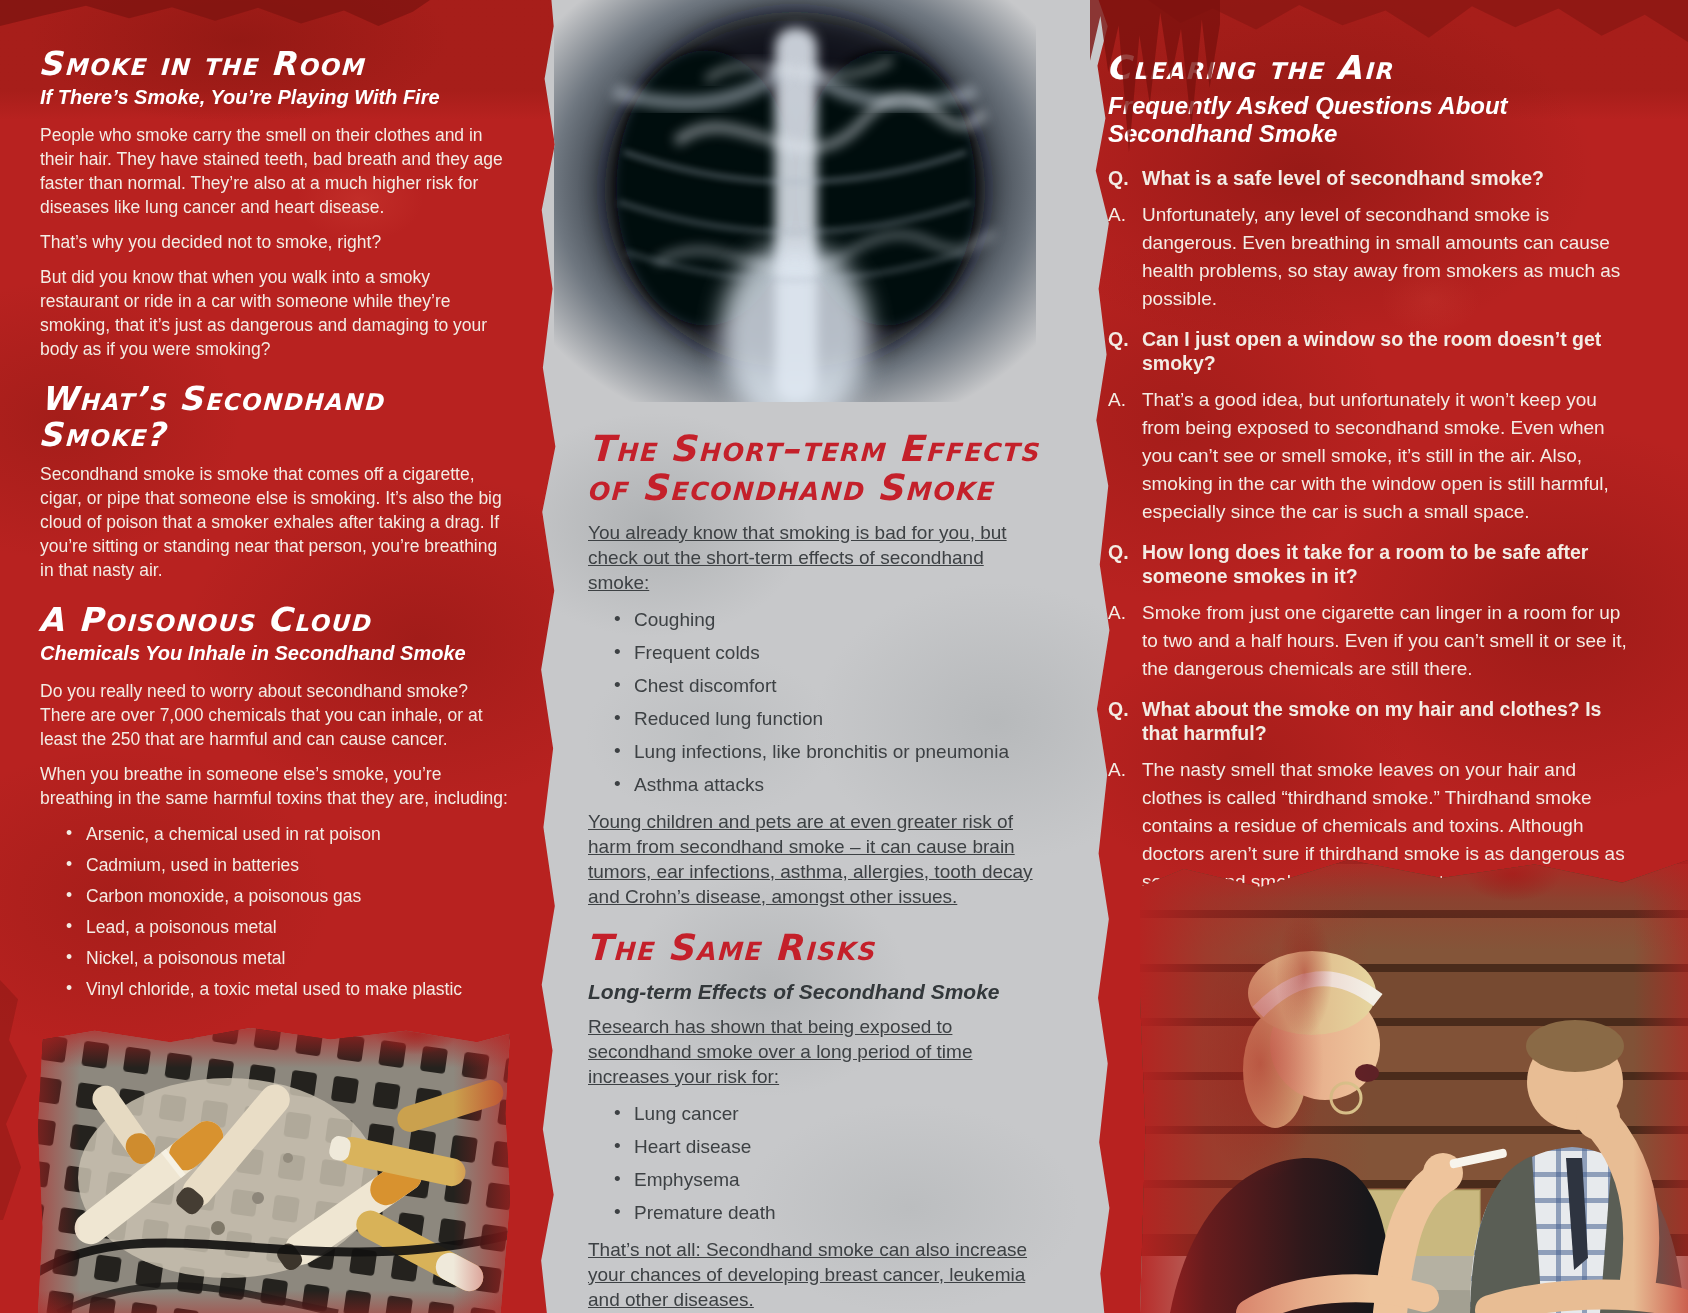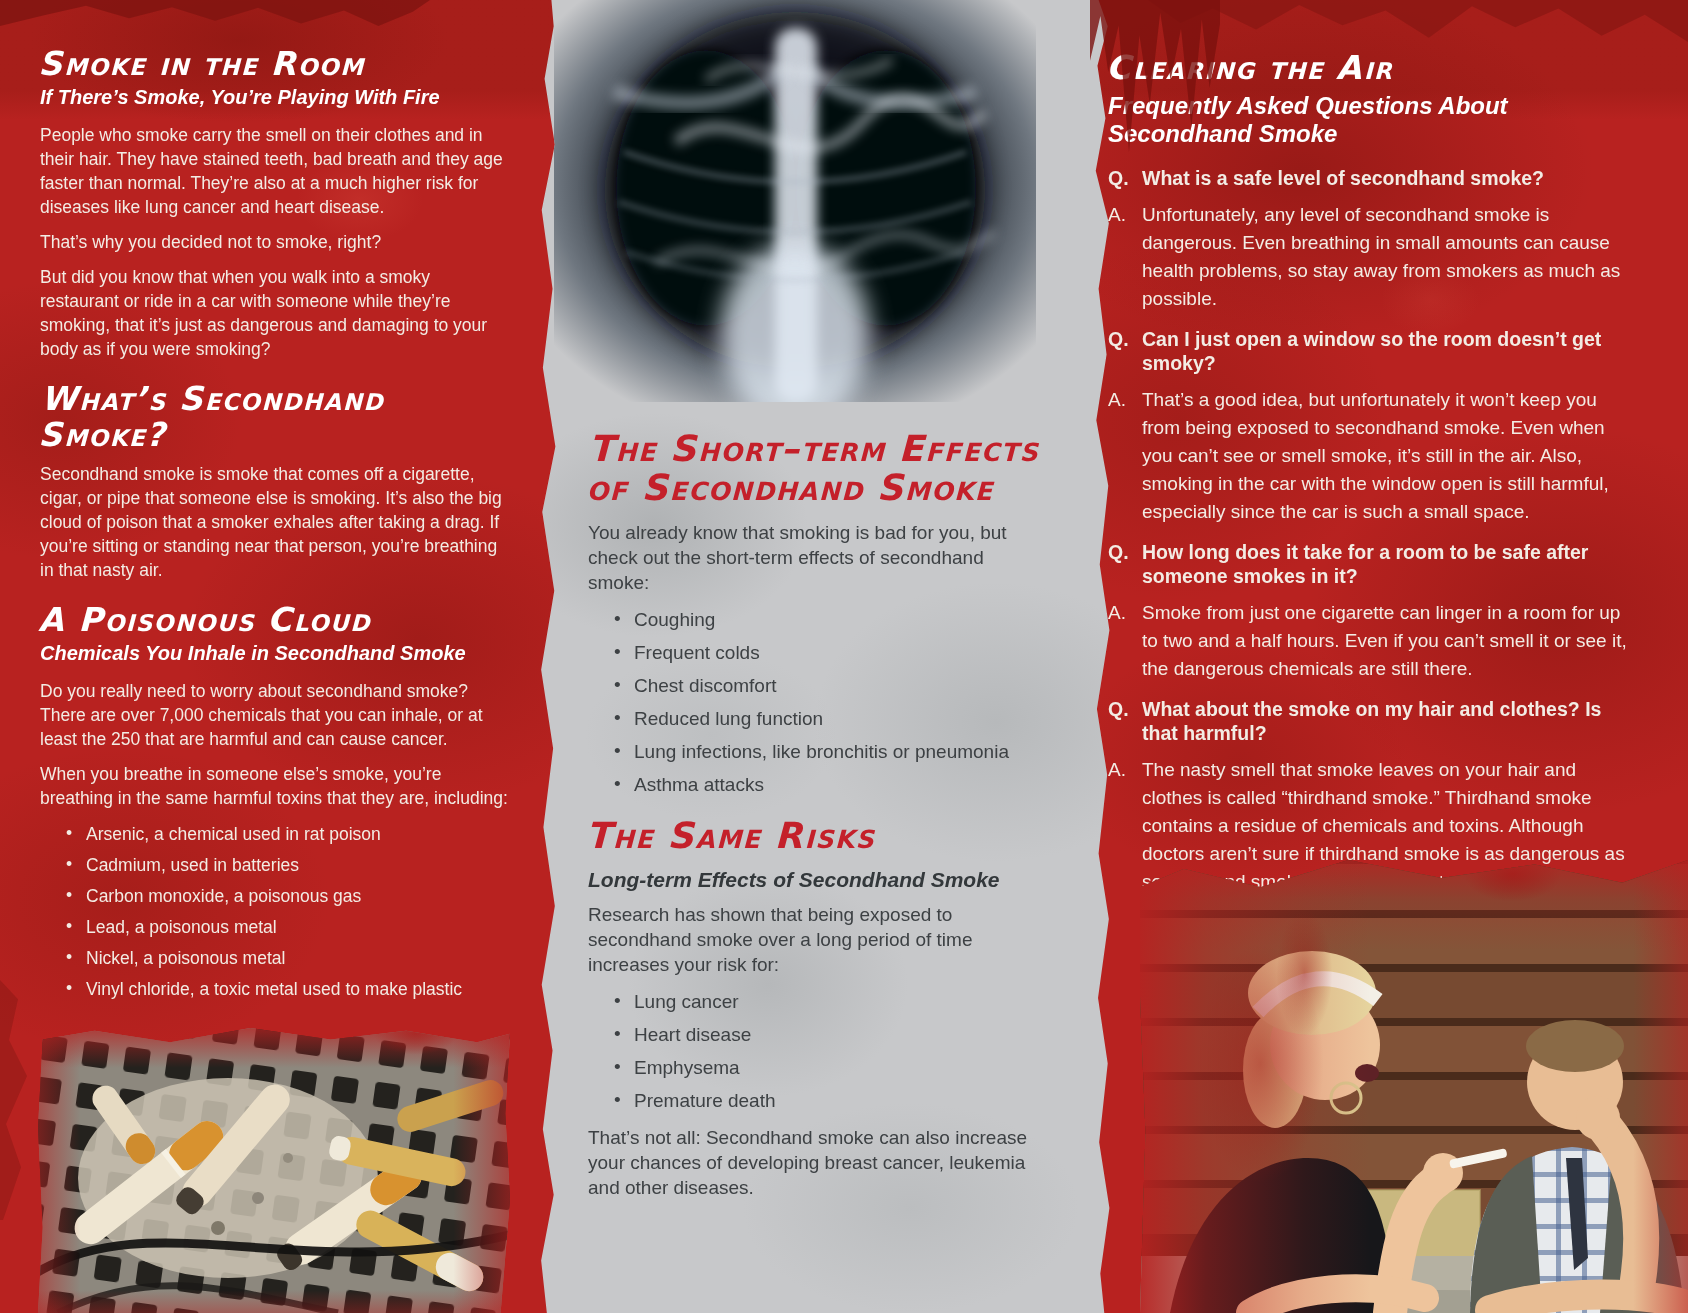--- a/index.html
+++ b/index.html
@@ -48,21 +48,21 @@
   .l-content .sub{font-size:20px;color:#fff;}
   .l-content p{font-size:17.5px;line-height:24px;margin:0 0 11px;}
   .l-content section{margin-bottom:20px;}
   ul.blist{list-style:none;margin:12px 0 0;padding:0 0 0 26px;}
   ul.blist li{position:relative;padding-left:20px;}
   ul.blist li::before{content:"•";position:absolute;left:0;top:-1px;}
   .l-content ul.blist li{font-size:17.5px;line-height:24px;margin-bottom:7px;}
   .c-content{position:absolute;left:48px;top:430px;width:452px;color:#3d4144;}
   .c-content .script{font-size:36px;margin-bottom:12px;}
   .c-content .sub{font-size:21px;color:#33383b;margin:6px 0 10px;}
-  .c-content p{font-size:19px;line-height:25px;margin:0 0 12px;}
+  .c-content p{font-size:19px;line-height:25px;margin:0 0 12px;text-decoration:underline;}
   .c-content ul.blist li{font-size:19px;line-height:25px;margin-bottom:8px;}
   .c-content .sect2{margin-top:20px;}
   .r-content{position:absolute;left:1108px;top:50px;width:524px;color:#f3ece4;}
   .r-content .script{font-size:33px;margin-bottom:6px;}
   .r-content .sub{font-size:24px;color:#fff;margin:0 0 18px;}
   .faq{margin-bottom:14px;}
   .q-row,.a-row{display:flex;}
   .q-row{font-weight:bold;font-size:19.5px;line-height:24px;}
   .a-row{margin-top:11px;font-size:19px;line-height:28px;}
   .q-label,.a-label{flex:none;width:34px;}
@@ -144,20 +144,21 @@
         <h2 class="script redhead">The Short–term Effects of Secondhand Smoke</h2>
         <p>You already know that smoking is bad for you, but check out the short-term effects of secondhand smoke:</p>
         <ul class="blist">
           <li>Coughing</li>
           <li>Frequent colds</li>
           <li>Chest discomfort</li>
           <li>Reduced lung function</li>
           <li>Lung infections, like bronchitis or pneumonia</li>
           <li>Asthma attacks</li>
         </ul>
+        <p style="margin-top:12px">Young children and pets are at even greater risk of harm from secondhand smoke – it can cause brain tumors, ear infections, asthma, allergies, tooth decay and Crohn’s disease, amongst other issues.</p>
       </section>
       <section class="sect2">
         <h2 class="script redhead">The Same Risks</h2>
         <h3 class="sub">Long-term Effects of Secondhand Smoke</h3>
         <p>Research has shown that being exposed to secondhand smoke over a long period of time increases your risk for:</p>
         <ul class="blist">
           <li>Lung cancer</li>
           <li>Heart disease</li>
           <li>Emphysema</li>
           <li>Premature death</li>

